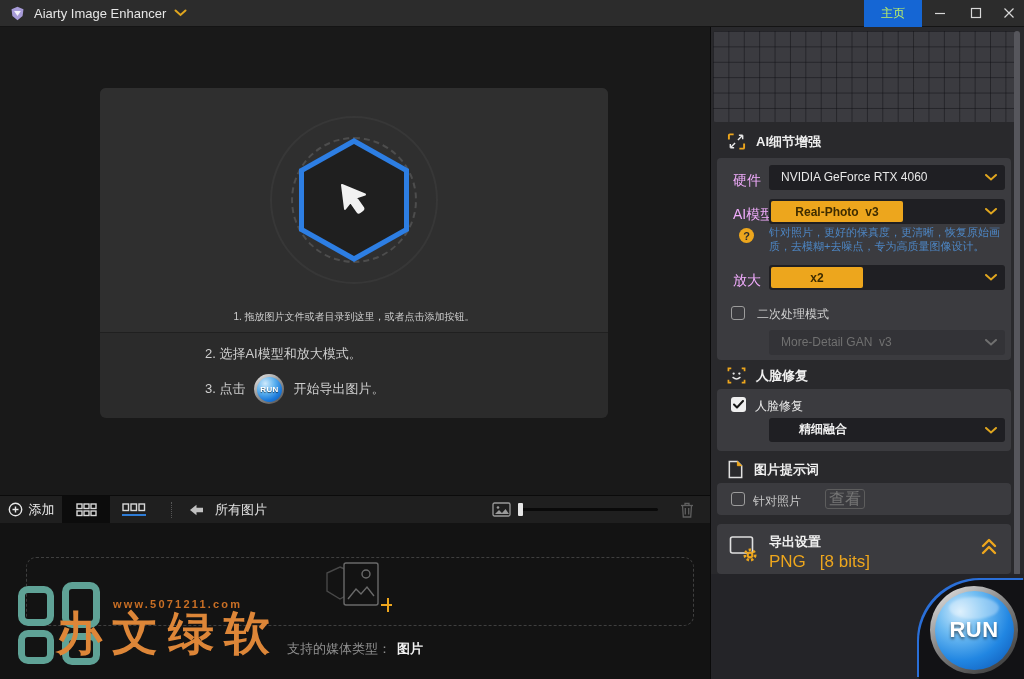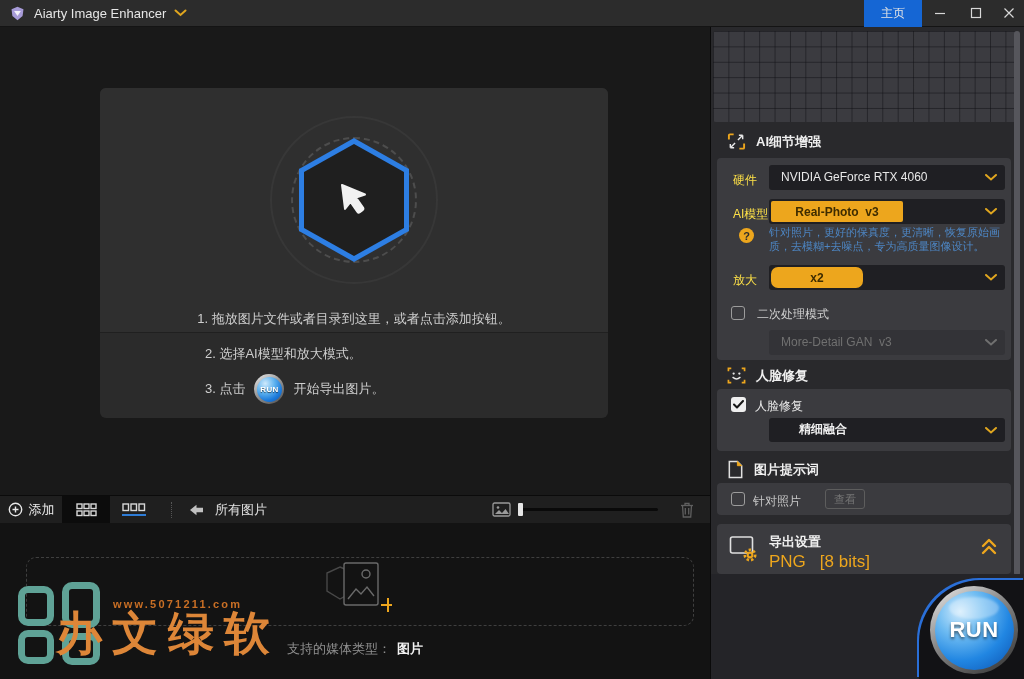--- a/index.html
+++ b/index.html
@@ -8,37 +8,37 @@
     position:relative; width:1024px; height:679px; overflow:hidden;
     background:#191919; font-family:"Liberation Sans","DejaVu Sans",sans-serif;
     color:#e0e0e0; -webkit-font-smoothing:antialiased;
   }
 
   
   .titlebar { position:absolute; left:0; top:0; width:1024px; height:27px;
     background:#2c2c2c; display:flex; align-items:center; border-bottom:1px solid #141414; }
   .app-menu { display:flex; align-items:center; gap:8px; padding-left:9px; cursor:default; }
   .app-title { font-size:13px; color:#e6e6e6; }
-  .win-home { width:58px; height:27px; background:#1566d4; color:#e5e5e5; font-size:12px;
+  .win-home { width:58px; height:27px; background:#1566d4; color:#bef264; font-size:12px;
     display:flex; align-items:center; justify-content:center; margin-left:auto; }
   .win-btn { width:36px; height:27px; display:flex; align-items:center; justify-content:center; }
   .win-btn:last-child { width:30px; }
 
   
   .canvas-area { position:absolute; left:0; top:27px; width:710px; height:468px; background:#191919; }
   .drop-panel { position:absolute; left:100px; top:61px; width:508px; height:330px;
     border-radius:6px; overflow:hidden; background:#2b2b2b; }
   .panel-top { position:absolute; left:0; top:0; width:508px; height:245px; background:#2f2f2f; border-bottom:1px solid #202020; }
   .circle-outer { position:absolute; left:170px; top:28px; width:168px; height:168px; border:2px solid #373737; border-radius:50%; }
   .circle-dash { position:absolute; left:191px; top:49px; width:126px; height:126px; border:2px dashed #4d4d4d; border-radius:50%; }
   .hex { position:absolute; clip-path:polygon(50% 0,100% 25%,100% 75%,50% 100%,0 75%,0 25%); }
   .hex-blue { left:199px; top:50px; width:110px; height:124px; background:#2d7ee3; }
   .hex-inner { left:204px; top:56px; width:100px; height:112px; background:#1f1f1f; }
   .cursor-svg { position:absolute; left:234px; top:92px; }
-  .step1 { position:absolute; left:0; top:222px; width:508px; text-align:center; font-size:13px; color:#cfcfcf; }
+  .step1 { position:absolute; left:0; top:222px; width:508px; text-align:center; font-size:10px; color:#cfcfcf; }
   .step2 { position:absolute; left:105px; top:257px; font-size:13px; color:#cfcfcf;text-align:center; }
   .step3 { position:absolute; left:105px; top:286px; display:flex; align-items:center; gap:9px; font-size:13px; color:#cfcfcf; }
   .mini-run { width:30px; height:30px; border-radius:50%; flex:0 0 auto;
     background:linear-gradient(145deg,#ededed 0%,#9a9a9a 45%,#4c4c4c 100%);
     display:flex; align-items:center; justify-content:center; }
   .mini-run-sphere { width:25px; height:25px; border-radius:50%;
     background:radial-gradient(circle at 33% 26%, #cfeafc 0%, #5eb2ef 38%, #1c7ada 68%, #0a4fae 100%);
     color:#fff; font-weight:bold; font-size:8px; display:flex; align-items:center; justify-content:center;
     text-shadow:0 1px 1px rgba(0,0,0,.6); letter-spacing:.3px; }
 
@@ -80,39 +80,39 @@
   .grid-preview { position:absolute; left:2px; top:4px; width:306px; height:91px; border-radius:3px;
     background-color:#3b3b40;
     background-image:linear-gradient(to right, rgba(18,18,22,.55) 1px, transparent 1px),
                      linear-gradient(to bottom, rgba(18,18,22,.55) 1px, transparent 1px);
     background-size:15.4px 15.4px; }
   .side-scrollbar { position:absolute; left:303px; top:4px; width:6px; height:545px;
     background:#56565c; border-radius:3px; }
   .sec-header { position:absolute; left:16px; display:flex; align-items:center; gap:10px; }
   .sec-title { font-size:13px; font-weight:bold; color:#f0f0f0; }
   .panel { position:absolute; left:6px; width:294px; background:#3b3b3f; border-radius:4px; }
-  .row-label { position:absolute; left:16px; font-size:12px; color:#fde047; }
+  .row-label { position:absolute; left:16px; font-size:14px; color:#f0abfc; }
   .dd { position:absolute; left:52px; width:236px; height:25px; background:#1f1f23; border-radius:3px; }
   .dd-text { display:block; padding-left:12px; line-height:25px; font-size:12px; color:#e8e8e8; white-space:pre; overflow:hidden; }
   .dd-chev { position:absolute; right:8px; top:9px; }
   .pill { position:absolute; left:2px; top:2px; height:21px; background:#eda61d; border-radius:2px;
     display:flex; align-items:center; justify-content:center; font-size:12px; font-weight:bold;
     color:#3e2c00; white-space:pre; }
   .help { position:absolute; left:22px; top:70px; width:15px; height:15px; border-radius:50%;
     background:#eda61d; color:#2c2c2c; font-size:11px; font-weight:bold;
     display:flex; align-items:center; justify-content:center; }
   .desc { position:absolute; left:52px; top:67px; width:242px; font-size:11px; line-height:14px; color:#4d86c4; }
   .chk { position:absolute; width:14px; height:14px; border:1.5px solid #9c9c9c; border-radius:3px; background:transparent; }
   .chk-checked { position:absolute; width:15px; height:15px; border-radius:3px; background:#efefef;
     display:flex; align-items:center; justify-content:center; }
   .chk-label { position:absolute; font-size:12px; color:#cfcfcf; }
   .dd-disabled { background:#333337; }
   .dd-disabled .dd-text { color:#707070; }
   .view-btn { position:absolute; left:108px; top:6px; width:40px; height:20px;
-    border:1px solid #5d5d5d; border-radius:3px; font-size:11px; color:#757575;
+    border:1px solid #5d5d5d; border-radius:3px; font-size:16px; color:#757575;
     display:flex; align-items:center; justify-content:center; }
   .export-title { position:absolute; left:52px; top:9px; font-size:13px; font-weight:bold; color:#f0f0f0; }
   .export-format { position:absolute; left:52px; top:28px; font-size:17px; color:#eda61d; }
   .export-depth { margin-left:14px; }
   .collapse-btn { position:absolute; right:14px; top:13px; }
 
   .run-zone { position:absolute; left:0; top:547px; width:314px; height:105px; background:#242428; }
   .run-notch { position:absolute; right:0; bottom:0; width:106px; height:99px; background:#121215;
     border-top-left-radius:62px; box-shadow:-2px -2px 0 0 #2a6fd8; }
   .run-btn { position:absolute; right:7px; bottom:5px; width:88px; height:88px; border-radius:50%;
@@ -290,21 +290,21 @@
         <svg class="dd-chev" width="12" height="7" viewBox="0 0 12 7">
             <polyline points="1,1 6,5.5 11,1" fill="none" stroke="#e0a61f" stroke-width="2" stroke-linecap="round"></polyline>
           </svg>
       </div>
 
       <div class="help">?</div>
       <div class="desc">针对照片，更好的保真度，更清晰，恢复原始画质，去模糊+去噪点，专为高质量图像设计。</div>
 
       <span class="row-label" style="top:114px;">放大</span>
       <div class="dd" style="top:107px;">
-        <div class="pill" style="width:92px;border-radius:7px;">x2</div>
+        <div class="pill" style="width:92px;">x2</div>
         <svg class="dd-chev" width="12" height="7" viewBox="0 0 12 7">
             <polyline points="1,1 6,5.5 11,1" fill="none" stroke="#e0a61f" stroke-width="2" stroke-linecap="round"></polyline>
           </svg>
       </div>
 
       <div class="chk" style="left:14px;top:148px;"></div>
       <span class="chk-label" style="left:40px;top:148px;text-align:center;">二次处理模式</span>
 
       <div class="dd dd-disabled" style="top:172px;">
         <span class="dd-text">More-Detail GAN  v3</span>

